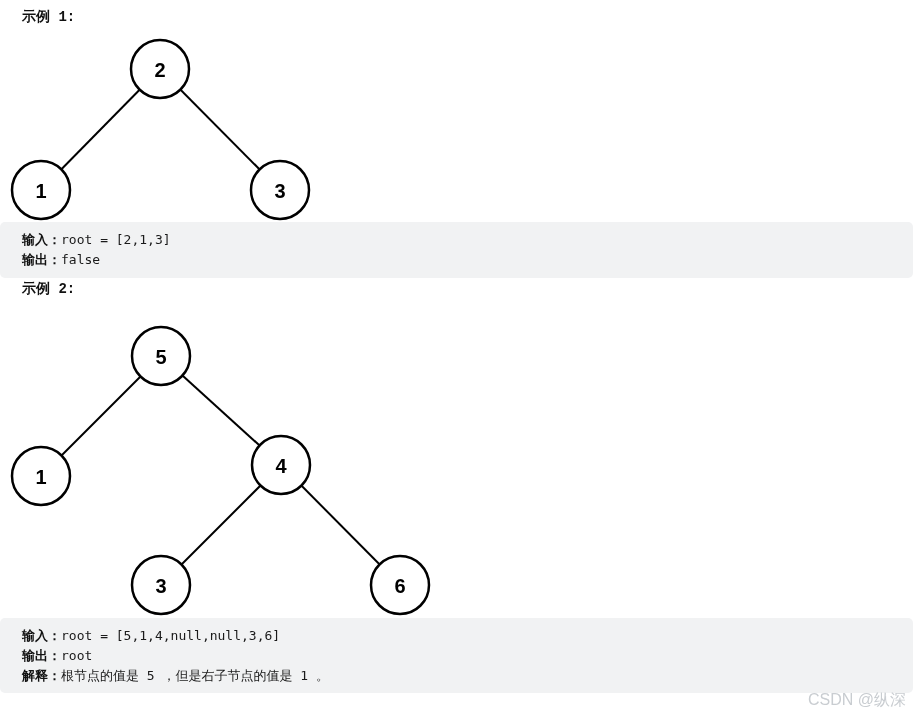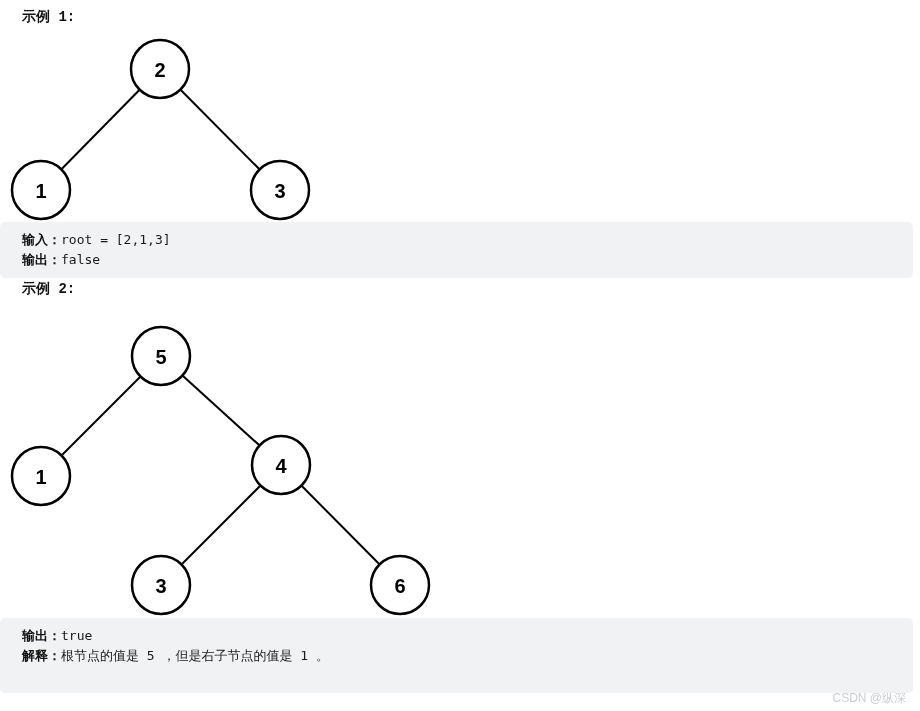--- a/index.html
+++ b/index.html
@@ -49,21 +49,21 @@
     font-family: "DejaVu Sans", "Liberation Sans", sans-serif;
     font-size: 13px;
     color: #111111;
   }
   .io-value { color: #1a1a1a; }
 
   .watermark {
     position: absolute;
     top: 690px;
     right: 14px;
-    font-size: 12px;
+    font-size: 16px;
     color: #c9cdd1;
     font-family: "Liberation Sans", "DejaVu Sans", sans-serif;
   }
 </style>
 </head>
 <body>
 
 <div class="page">
 
   <div id="heading-1" class="example-heading">示例 1:</div>
@@ -97,19 +97,20 @@
       <text x="41" y="155" text-anchor="middle" dominant-baseline="central" fill="#000000" font-family="&quot;Liberation Sans&quot;, &quot;DejaVu Sans&quot;, sans-serif" font-size="20" font-weight="700">1</text>
       <circle cx="281" cy="143" r="29" fill="#ffffff" stroke="#000000" stroke-width="2.5"></circle>
       <text x="281" y="144" text-anchor="middle" dominant-baseline="central" fill="#000000" font-family="&quot;Liberation Sans&quot;, &quot;DejaVu Sans&quot;, sans-serif" font-size="20" font-weight="700">4</text>
       <circle cx="161" cy="263" r="29" fill="#ffffff" stroke="#000000" stroke-width="2.5"></circle>
       <text x="161" y="264" text-anchor="middle" dominant-baseline="central" fill="#000000" font-family="&quot;Liberation Sans&quot;, &quot;DejaVu Sans&quot;, sans-serif" font-size="20" font-weight="700">3</text>
       <circle cx="400" cy="263" r="29" fill="#ffffff" stroke="#000000" stroke-width="2.5"></circle>
       <text x="400" y="264" text-anchor="middle" dominant-baseline="central" fill="#000000" font-family="&quot;Liberation Sans&quot;, &quot;DejaVu Sans&quot;, sans-serif" font-size="20" font-weight="700">6</text>
     </svg>
 
   <div id="codeblock-2" class="codeblock">
-    <div class="io-line"><span class="io-label">输出：</span><span class="io-value">true</span></div>
+    <div class="io-line"><span class="io-label">输入：</span><span class="io-value">root = [5,1,4,null,null,3,6]</span></div>
+    <div class="io-line"><span class="io-label">输出：</span><span class="io-value">root</span></div>
     <div class="io-line"><span class="io-label">解释：</span><span class="io-value">根节点的值是 5 ，但是右子节点的值是 1 。</span></div>
   </div>
 
   <div class="watermark">CSDN @纵深</div>
 
 </div>
 
 </body></html>

